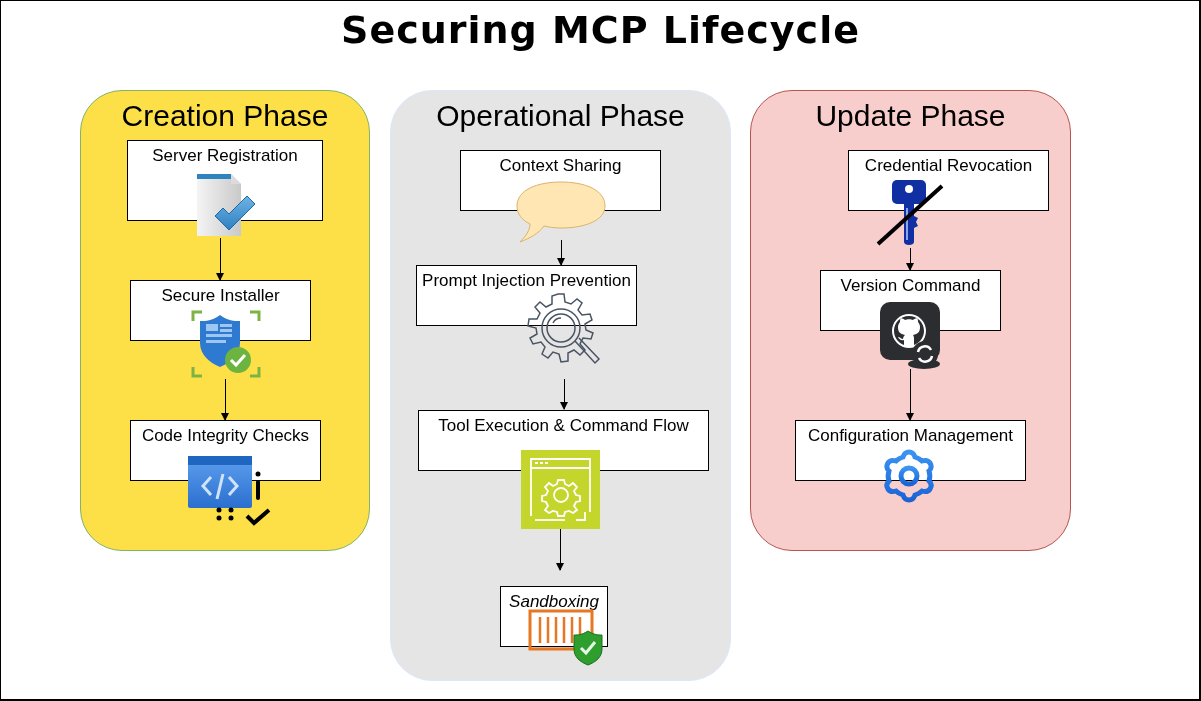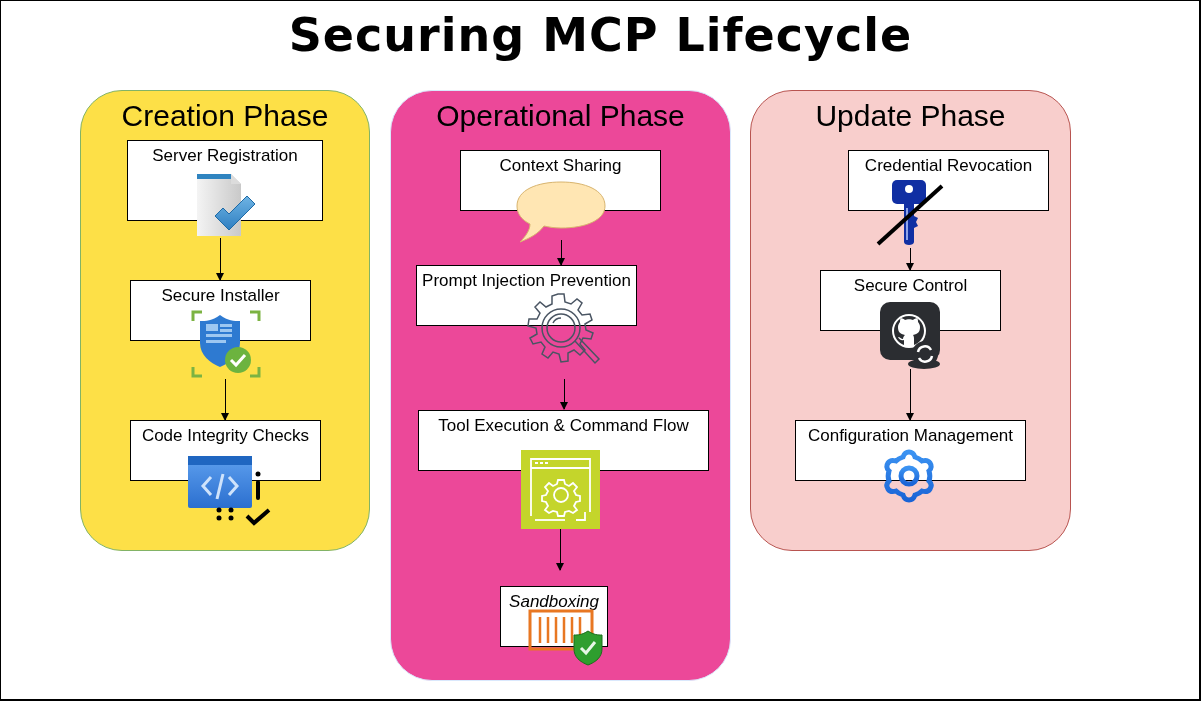--- a/index.html
+++ b/index.html
@@ -1,23 +1,23 @@
 <!DOCTYPE html>
 <html><head>
 <meta charset="utf-8">
 <style>
   * { box-sizing: border-box; margin: 0; padding: 0; }
   html, body { width: 1201px; height: 701px; background: #ffffff; overflow: hidden; }
   body { position: relative; font-family: "Liberation Sans", sans-serif; color: #000; }
   .frame { position: absolute; left: 0; top: 0; width: 1201px; height: 701px; border: 2px solid #000; border-top: 1px solid #000; border-left: 1px solid #000; }
-  .title { position: absolute; left: 0; top: 8px; width: 1201px; text-align: center; font-family: "DejaVu Sans", sans-serif; font-weight: bold; font-size: 46px; letter-spacing: 1px; }
+  .title { position: absolute; left: 0; top: 8px; width: 1201px; text-align: center; font-family: "DejaVu Sans", sans-serif; font-weight: bold; font-size: 38px; letter-spacing: 1px; }
   .phase { position: absolute; border-radius: 42px; }
   .phase-title { position: absolute; left: 0; width: 100%; top: 8px; text-align: center; font-size: 30px; }
   .p-creation { left: 80px; top: 90px; width: 290px; height: 461px; background: #fde047; border: 1px solid #82b366; }
-  .p-operational { left: 390px; top: 90px; width: 341px; height: 591px; background: #ec4899; border: 1px solid #dae8fc; }
+  .p-operational { left: 390px; top: 90px; width: 341px; height: 591px; background: #e5e5e5; border: 1px solid #dae8fc; }
   .p-update { left: 750px; top: 90px; width: 321px; height: 461px; background: #f8cecc; border: 1px solid #b85450; padding-left: 31px; }
   .step { position: absolute; background: #fff; border: 1px solid #000; }
   .step-label { position: absolute; left: 0; width: 100%; top: 5px; text-align: center; font-size: 17px; white-space: nowrap; }
   .icon { position: absolute; }
   .arrow { position: absolute; width: 1px; background: #000; }
   .arrow::after { content: ""; position: absolute; left: -4px; bottom: -1px; border-left: 4.5px solid transparent; border-right: 4.5px solid transparent; border-top: 8px solid #000; }
 </style>
 </head>
 <body>
 
@@ -168,21 +168,21 @@
 <svg class="icon" style="left:876px;top:180px;" width="68" height="68" viewBox="0 0 68 68">
   <rect x="16" y="0" width="34" height="24" rx="5" fill="#102fa3"></rect>
   <circle cx="33" cy="9" r="4" fill="#fff"></circle>
   <path d="M28 22 H38 V36 L42 38 L40 42 L42 46 L38 48 V62 C38 66 28 66 28 62 Z" fill="#102fa3"></path>
   <path d="M31 28 V60" stroke="#8fa4e8" stroke-width="2"></path>
   <path d="M2 64 L66 6" stroke="#000" stroke-width="4"></path>
 </svg>
 <div class="arrow" style="left:910px;top:248px;height:22px;"></div>
 
 <div class="step" style="left:820px;top:270px;width:181px;height:61px;">
-  <div class="step-label">Secure Control</div>
+  <div class="step-label">Version Command</div>
 </div>
 <svg class="icon" style="left:880px;top:302px;" width="62" height="68" viewBox="0 0 62 68">
   <rect x="0" y="0" width="60" height="58" rx="10" fill="#2b2d31"></rect>
   <circle cx="29" cy="29" r="17" fill="#fff"></circle>
   <path d="M29 14 C20 14 14 21 14 29 C14 35 18 41 24 43 V38 C21 39 19 37 18 35 C20 35 21 37 23 37 C23 35 24 34 25 33 C20 32 18 30 18 25 C18 23 19 21 20 20 C20 19 20 17 21 16 C22 16 24 17 25 18 C27 17 31 17 33 18 C34 17 36 16 37 16 C38 17 38 19 38 20 C39 21 40 23 40 25 C40 30 38 32 33 33 C34 34 34 36 34 38 V43 C40 41 44 35 44 29 C44 21 38 14 29 14 Z" fill="#2b2d31"></path>
   <circle cx="45" cy="52" r="13" fill="#2b2d31"></circle>
   <ellipse cx="44" cy="62" rx="16" ry="5" fill="#2b2d31"></ellipse>
   <path d="M38 50 A7 7 0 0 1 51 48" stroke="#fff" stroke-width="2.5" fill="none"></path>
   <path d="M52 54 A7 7 0 0 1 39 56" stroke="#fff" stroke-width="2.5" fill="none"></path>
 </svg>

